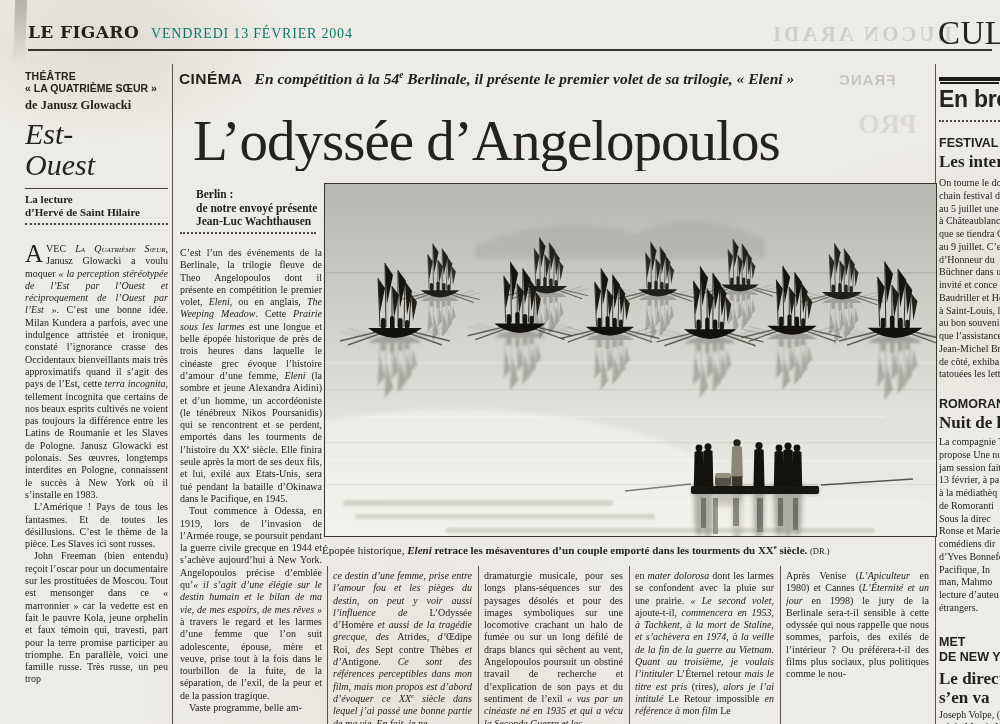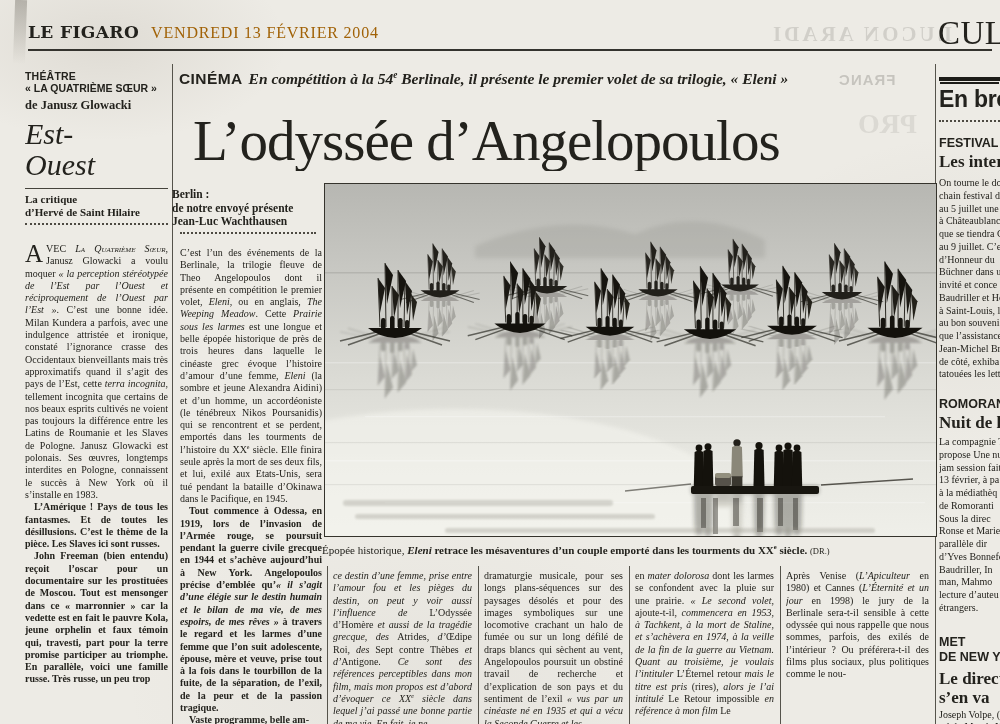--- a/index.html
+++ b/index.html
@@ -8,21 +8,21 @@
   .noise{position:absolute;inset:0;pointer-events:none;background-image:
     radial-gradient(ellipse 260px 140px at 10% 6%, rgba(150,140,125,.16), transparent 70%),
     radial-gradient(ellipse 320px 220px at 92% 40%, rgba(145,140,128,.10), transparent 70%),
     radial-gradient(ellipse 420px 260px at 40% 95%, rgba(145,140,128,.08), transparent 70%);}
   .crease{position:absolute;left:14px;top:0;width:12px;height:64px;
     background:linear-gradient(180deg,rgba(85,80,70,.35),rgba(85,80,70,0));transform:rotate(2deg);}
 
   
   .masthead{position:absolute;left:28px;top:22px;display:flex;align-items:baseline;}
   .paper{font-family:"DejaVu Serif",serif;font-weight:bold;font-size:17px;letter-spacing:.4px;}
-  .mdate{font-size:16px;letter-spacing:.8px;margin-left:12px;color:#a16207;}
+  .mdate{font-size:14px;letter-spacing:.8px;margin-left:12px;color:#0f766e;}
   .masthead-rule{position:absolute;left:28px;top:49px;width:964px;height:2px;background:#34332e;}
   .section-label{position:absolute;left:938px;top:15px;font-size:33px;letter-spacing:.5px;white-space:nowrap;}
 
   
   .ghost{position:absolute;transform:scaleX(-1);pointer-events:none;color:#2f2c26;white-space:nowrap;}
   .ghost-top{left:770px;top:22px;font:bold 21px "Liberation Serif",serif;opacity:.14;letter-spacing:3px;}
   .ghost-mid{left:838px;top:71px;font:bold 15px "Liberation Sans",sans-serif;opacity:.2;letter-spacing:1px;}
   .ghost-right{left:858px;top:108px;font:bold 28px "Liberation Serif",serif;opacity:.09;}
 
   
@@ -40,33 +40,33 @@
   .theatre{position:absolute;left:25px;top:70px;width:143px;height:654px;overflow:hidden;}
   .th-kicker{font:bold 10.5px/12px "Liberation Sans",sans-serif;letter-spacing:.2px;}
   .th-kicker2{font:bold 10.5px/13px "Liberation Sans",sans-serif;}
   .th-author{font:bold 12.5px/14px "Liberation Serif",serif;margin-top:3px;}
   .th-title{font:italic 400 30px/31px "Liberation Serif",serif;margin:6px 0 0;}
   .th-rule{height:1px;background:#45433c;margin-top:8px;}
   .th-critic{font:bold 11px/13px "Liberation Serif",serif;margin-top:4px;}
   .th-dot{margin-top:4px;}
   .th-body{margin-top:18px;font:10px/12.3px "Liberation Serif",serif;text-align:justify;}
   .th-body p,.col p{margin:0;}
-  .th-body p+p,.col p+p{text-indent:9px;font-weight:bold;}
+  .th-body p+p,.col p+p{text-indent:9px;}
   .dropcap{float:left;font-size:25px;line-height:21px;padding-right:3px;}
   .sc{font-variant:small-caps;}
   .sup{font-size:.6em;vertical-align:super;line-height:0;}
   .sm{font-size:8.5px;font-weight:normal;}
 
   
   .kicker{position:absolute;left:179px;top:70px;width:756px;white-space:nowrap;overflow:hidden;}
   .kicker-label{font:bold 15.5px "Liberation Sans",sans-serif;letter-spacing:.4px;}
-  .kicker-text{font:italic bold 15.5px "Liberation Serif",serif;margin-left:6px;}
+  .kicker-text{font:italic bold 15.5px "Liberation Serif",serif;margin-left:12px;}
   .headline{position:absolute;left:177px;top:95px;width:758px;margin:16px;
             font:normal 57px/60px "Liberation Serif",serif;letter-spacing:-1px;white-space:nowrap;overflow:hidden;}
-  .byline{position:absolute;left:172px;top:188px;width:140px;font:bold 11.5px/13.5px "Liberation Serif",serif;}
+  .byline{position:absolute;left:196px;top:188px;width:140px;font:bold 11.5px/13.5px "Liberation Serif",serif;}
   .byline-rule{position:absolute;left:180px;top:232px;width:136px;}
   .col{position:absolute;font:10px/12.3px "Liberation Serif",serif;text-align:justify;overflow:hidden;}
   .col1{left:180px;top:247px;width:142px;height:477px;}
   .col2{left:333px;top:570px;width:139px;height:154px;}
   .col3{left:484px;top:570px;width:139px;height:154px;}
   .col4{left:635px;top:570px;width:139px;height:154px;}
   .col5{left:786px;top:570px;width:143px;height:154px;}
 
   
   .photo{position:absolute;left:324px;top:183px;width:611px;height:352px;margin:0;
@@ -113,21 +113,21 @@
   <div class="vr vr-c45"></div>
   <div class="vr vr-side"></div>
 
   <aside class="theatre">
     <div class="th-kicker">THÉÂTRE</div>
     <div class="th-kicker2">« LA QUATRIÈME SŒUR »</div>
     <div class="th-author">de Janusz Glowacki</div>
     <h2 class="th-title"><span>Est-</span><br><span>Ouest</span></h2>
     <div class="th-rule"></div>
     <div class="th-critic">
-      <div>La critique</div>
+      <div>La lecture</div>
       <div>d’Hervé de Saint Hilaire</div>
     </div>
     <div class="dotted th-dot"></div>
     <div class="th-body">
       <p><span class="dropcap">A</span><span><span class="sc">VEC </span><span class="sc" style="font-style: italic;">La Quatrième Sœur</span><span>, Janusz Glowacki a voulu moquer </span><span style="font-style: italic;">« la perception stéréotypée de l’Est par l’Ouest et réciproquement de l’Ouest par l’Est »</span><span>. C’est une bonne idée. Milan Kundera a parfois, avec une indulgence attristée et ironique, constaté l’ignorance crasse des Occidentaux bienveillants mais très approximatifs quand il s’agit des pays de l’Est, cette </span><span style="font-style: italic;">terra incognita</span><span>, tellement incognita que certains de nos beaux esprits cultivés ne voient pas toujours la différence entre les Latins de Roumanie et les Slaves de Pologne. Janusz Glowacki est polonais. Ses œuvres, longtemps interdites en Pologne, connaissent le succès à New York où il s’installe en 1983.</span></span></p>
       <p><span>L’Amérique ! Pays de tous les fantasmes. Et de toutes les désillusions. C’est le thème de la pièce. Les Slaves ici sont russes.</span></p>
       <p><span>John Freeman (bien entendu) reçoit l’oscar pour un documentaire sur les prostituées de Moscou. Tout est mensonger dans ce « marronnier » car la vedette est en fait le pauvre Kola, jeune orphelin et faux témoin qui, travesti, part pour la terre promise participer au triomphe. En parallèle, voici une famille russe. Très russe, un peu trop</span></p>
     </div>
   </aside>
 
@@ -300,23 +300,23 @@
     <div class="sb-title">Nuit de la</div>
     <div class="sb-body sb-b2">
         <div class="sbline">La compagnie T</div>
         <div class="sbline">propose Une nu</div>
         <div class="sbline">jam session faite</div>
         <div class="sbline">13 février, à pa</div>
         <div class="sbline">à la médiathèq</div>
         <div class="sbline">de Romoranti</div>
         <div class="sbline">Sous la direc</div>
         <div class="sbline">Ronse et Marie</div>
-        <div class="sbline">parallèle dir</div>
+        <div class="sbline">comédiens dir</div>
         <div class="sbline">d’Yves Bonnefo</div>
-        <div class="sbline">Baudriller, In</div>
+        <div class="sbline">Pacifique, In</div>
         <div class="sbline">man, Mahmo</div>
         <div class="sbline">lecture d’auteu</div>
         <div class="sbline">étrangers.</div>
       </div>
 
     <div class="sb-k3">
       <div>MET</div>
       <div>DE NEW Y</div>
     </div>
     <div class="sb-t3">

